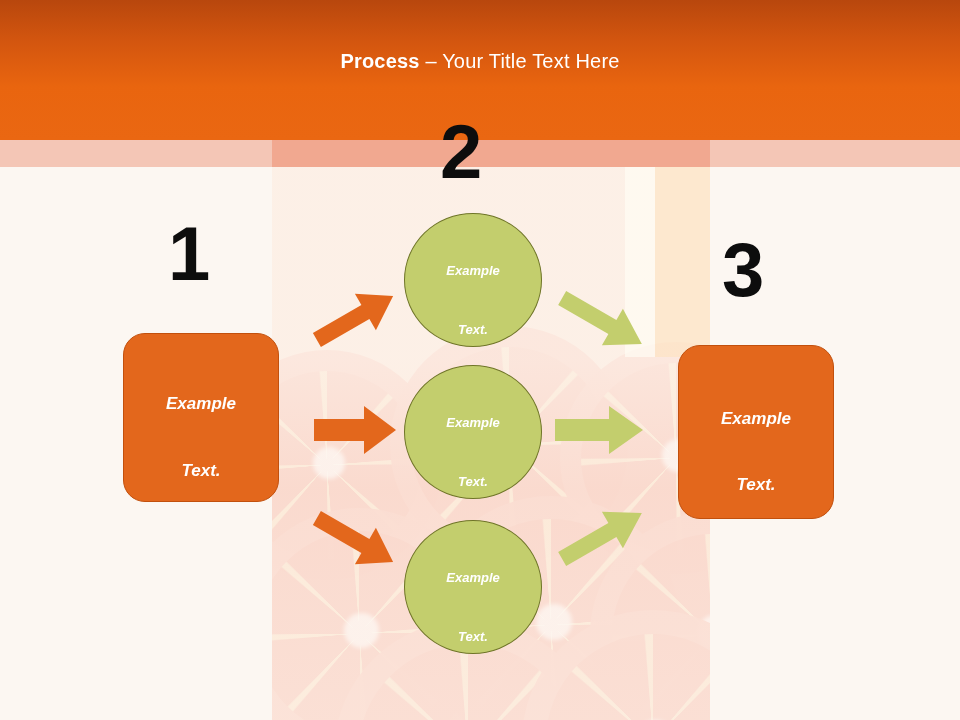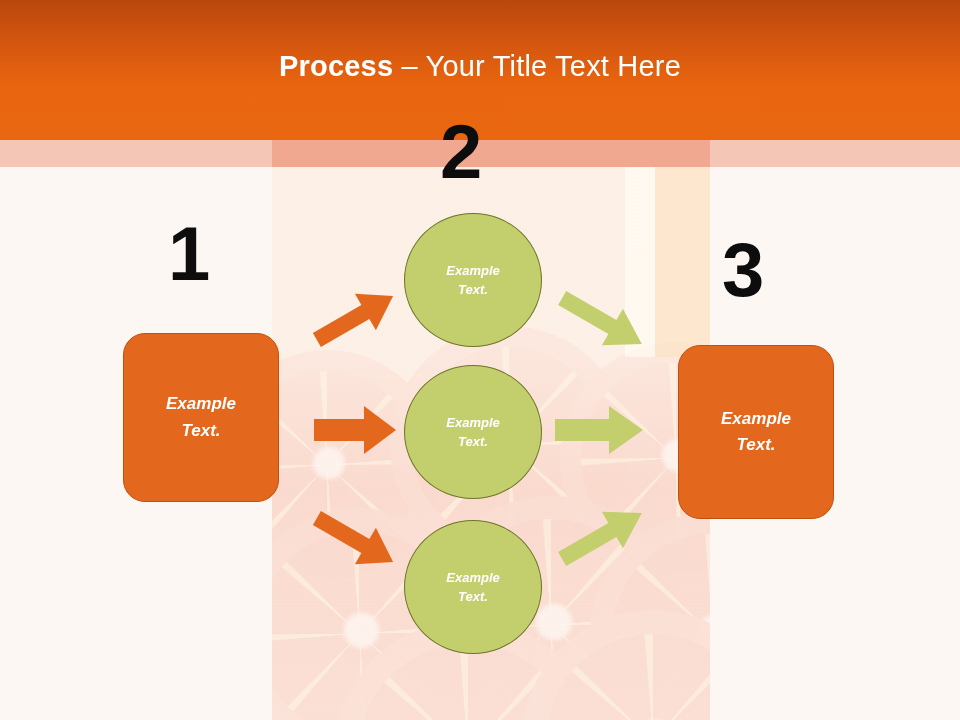--- a/index.html
+++ b/index.html
@@ -63,21 +63,21 @@
     background:#f4c6b6;
   }
 
   
   .header{
     position:absolute;left:0;top:0;width:960px;height:140px;
     background:linear-gradient(to bottom, #b8470d 0%, #d2550f 28%, #e9650f 62%, #ea6712 100%);
   }
   .title{
     position:absolute;left:0;top:50px;width:960px;text-align:center;
-    color:#ffffff;font-size:29px;letter-spacing:.2px;white-space:nowrap;
+    color:#ffffff;font-size:20px;letter-spacing:.2px;white-space:nowrap;
   }
   .title .b{font-weight:bold;}
   .title .n{font-weight:normal;}
 
   
   .num{
     position:absolute;color:#0d0d0d;font-weight:bold;
     font-size:76px;line-height:1;letter-spacing:-1px;
   }
   #num1{left:168px;top:216px;}
@@ -104,21 +104,21 @@
     font-size:13px;line-height:1.5;text-align:center;
   }
   #circ-top{left:404px;top:213px;width:136px;height:132px;}
   #circ-mid{left:404px;top:365px;width:136px;height:132px;}
   #circ-bot{left:404px;top:520px;width:136px;height:132px;}
 
   
   .arrow{position:absolute;}
   .arrow svg{display:block;overflow:visible;}
 
-  .txt-line{display:block;}
+  .txt-line{display:block;margin-top:40px;}
 </style>
 </head>
 <body>
 
 <div id="slide">
 
   <div class="band">
     <div class="slice" style="left:-60px;top:210px;width:230px;height:230px;"></div>
     <div class="slice" style="left:118px;top:186px;width:238px;height:238px;"></div>
     <div class="slice" style="left:288px;top:202px;width:232px;height:232px;"></div>

